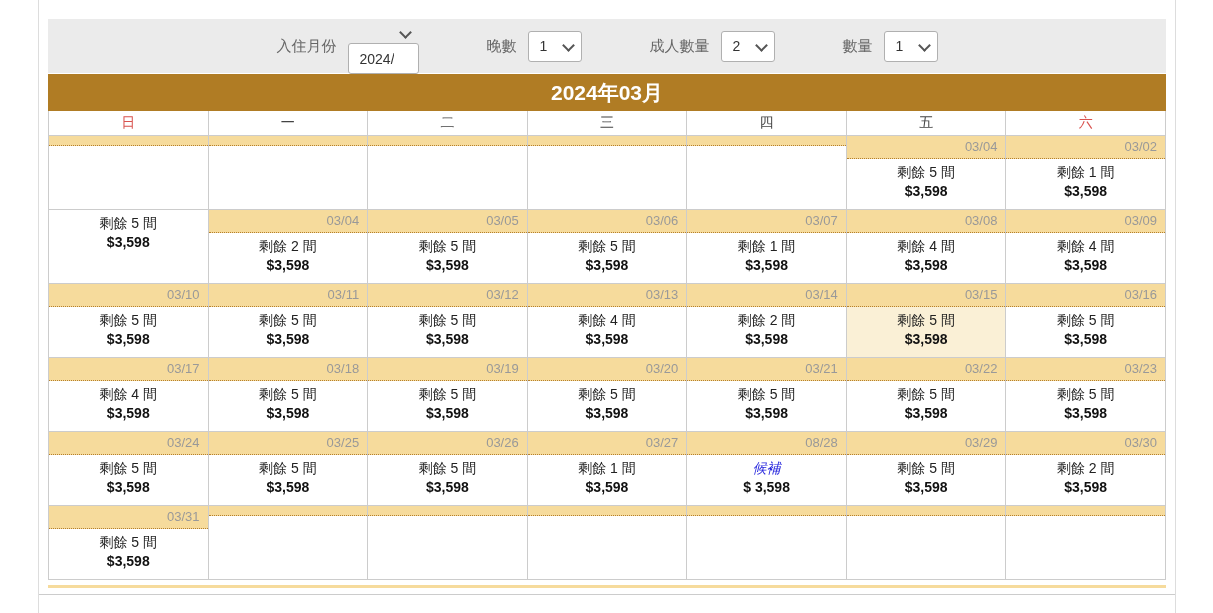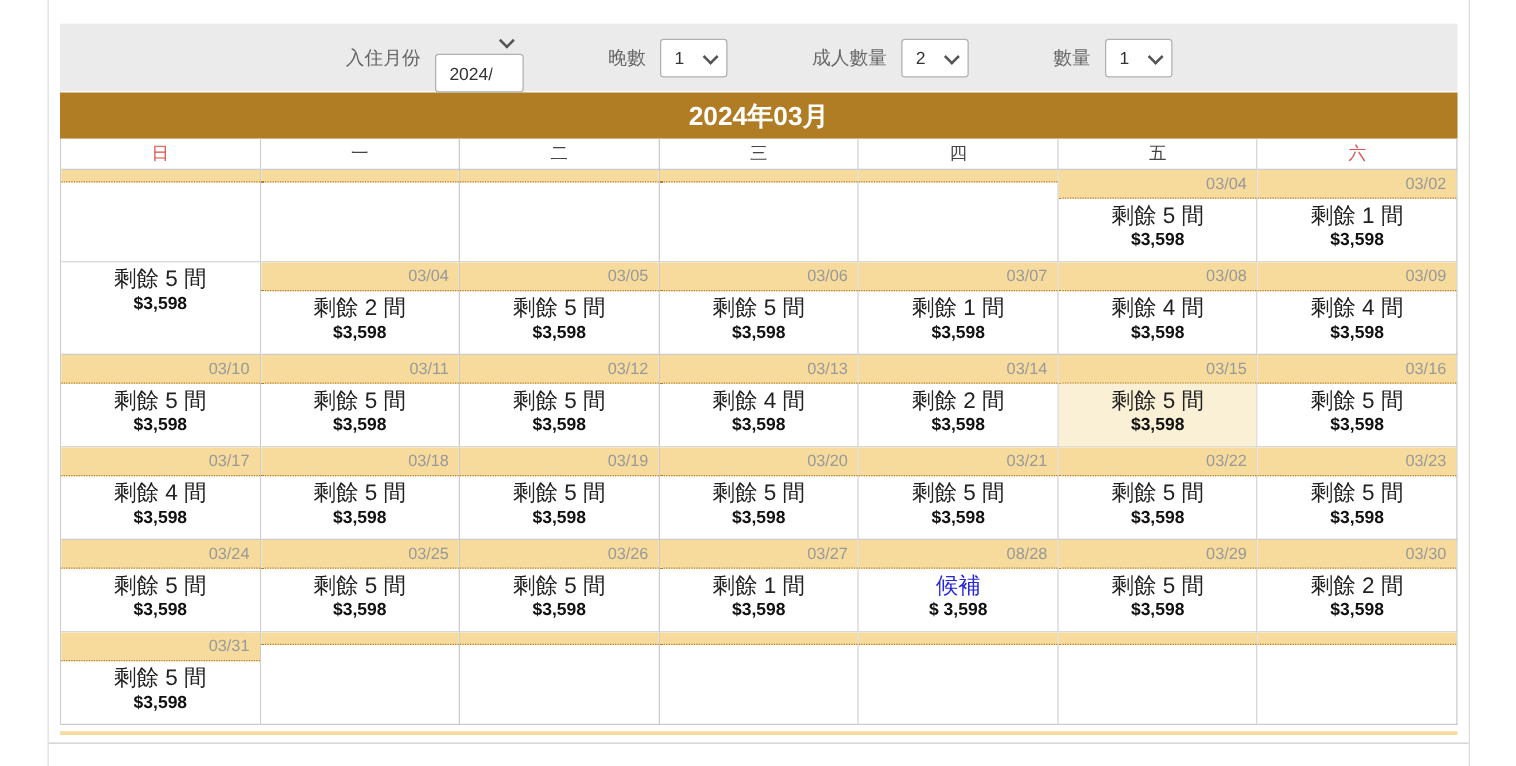--- a/index.html
+++ b/index.html
@@ -57,22 +57,22 @@
     display:flex;flex-direction:column;
   }
   .cell-head{
     background:#f6db9c;border-bottom:1px dotted #b5802d;
     text-align:right;padding:3px 8px 0 0;height:19px;
     font-size:13px;color:#999;
   }
   .cell-head.empty{height:7px;padding-top:2px;}
   .cell-body{flex:1;display:flex;flex-direction:column;align-items:center;padding-top:4px;}
   .cell-body.highlight{background:#faf0d6;}
-  .status{font-size:18px;color:#222;line-height:18px;}
-  .status.link{color:#2626dd;cursor:pointer;}
+  .status{font-size:14px;color:#222;line-height:18px;}
+  .status.link{color:#2626dd;cursor:pointer;font-style:italic;}
   .price{font-size:14px;font-weight:bold;color:#111;line-height:20px;}
 
   
   .next-strip{height:3px;background:#f6db9c;margin-top:5px;}
   .next-border{border-top:1px solid #ccc;margin:6px -9px 0 -9px;}
 </style>
 </head>
 <body>
 
 <div class="frame">

